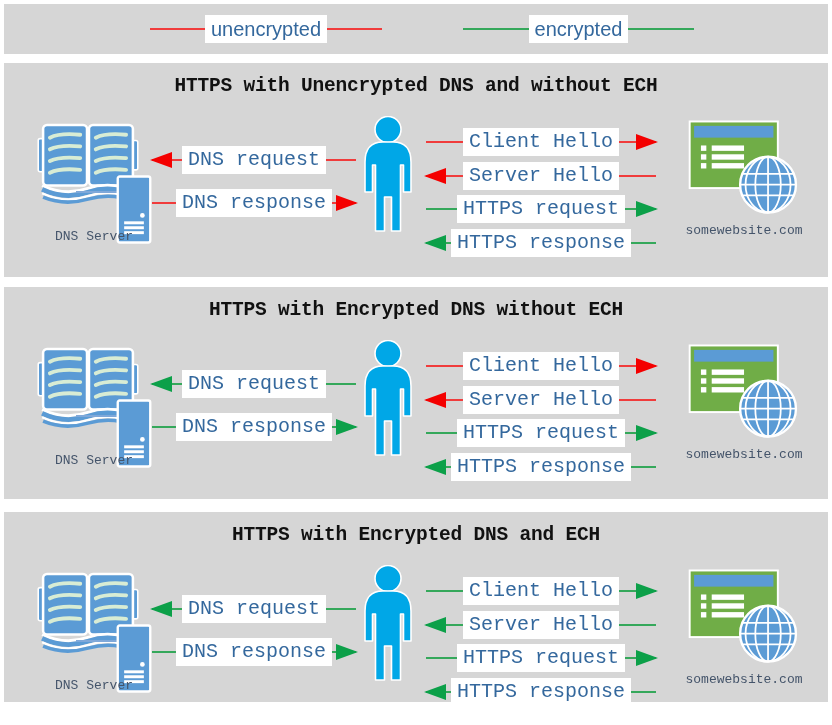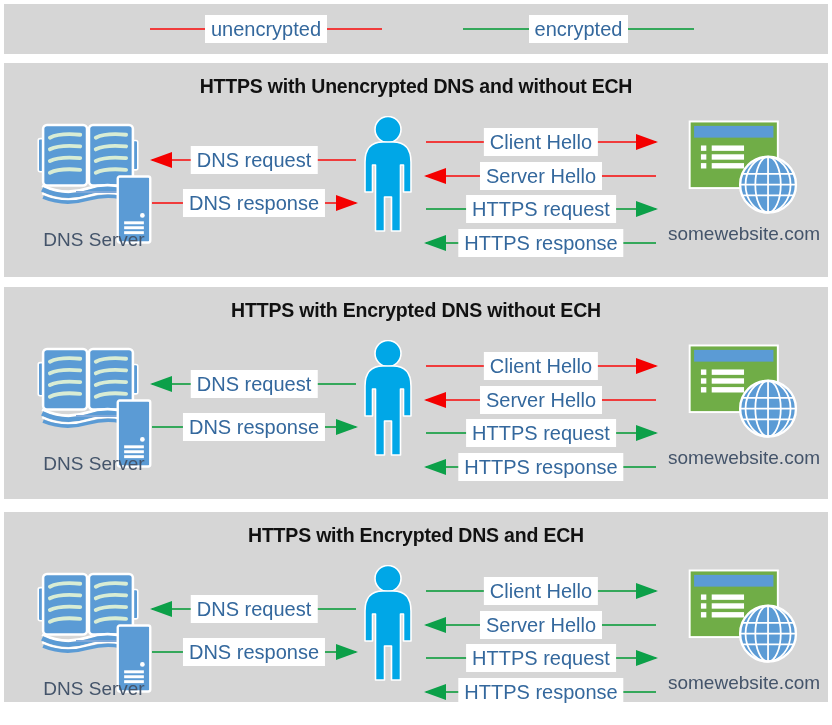--- a/index.html
+++ b/index.html
@@ -1,19 +1,19 @@
 <!DOCTYPE html>
 <html style="--panel_bg: #D6D6D6; --unencrypted: #F03C3C; --unencrypted_head: #F40000; --encrypted: #35A85B; --encrypted_head: #0CA049; --label_text: #34689D; --caption_text: #44546A; --person: #00A7E7; --server_blue: #5B9BD5; --website_green: #70AD47;"><head>
 <meta charset="utf-8">
 <style>
   html,body{margin:0;padding:0;background:#ffffff;}
   body{width:832px;height:725px;font-family:"Liberation Sans",sans-serif;position:relative;overflow:hidden;}
   .bar{position:absolute;left:4px;width:824px;background:var(--panel_bg);}
   #legend{top:4px;height:50px;}
-  .panel{height:214px;}
+  .panel{height:214px;font-family:Liberation Mono, monospace;}
   #panel0{top:63px;}
   #panel1{top:287px;height:212px;}
   #panel2{top:512px;height:190px;}
   .panel-title{position:absolute;top:12px;left:0;width:100%;text-align:center;
     font-size:19.5px;font-weight:bold;color:#111;letter-spacing:-0.2px;}
   
   .legend-item{position:absolute;top:11px;height:28px;display:flex;align-items:center;}
   #legend-unencrypted{left:146px;width:232px;}
   #legend-encrypted{left:459px;width:231px;}
   .legend-line{flex:1;height:2px;}
@@ -34,21 +34,21 @@
   .arrow.right .ahead{right:-2px;border-left:22px solid;}
   .arrow.left  .ahead{left:-2px;border-right:22px solid;}
   .arrow.unenc .ahead{border-left-color:var(--unencrypted_head);border-right-color:var(--unencrypted_head);}
   .arrow.enc   .ahead{border-left-color:var(--encrypted_head);border-right-color:var(--encrypted_head);}
   .arrow .alabel{position:absolute;left:50%;top:50%;transform:translate(-50%,-50%);
     background:#fff;padding:0 6px;font-size:20px;line-height:28px;color:var(--label_text);white-space:nowrap;}
   
   .book-svg{position:absolute;left:33px;top:60px;}
   .server-svg{position:absolute;left:112px;top:112px;}
   .connector{position:absolute;left:72px;top:128px;width:42px;height:2px;background:#7FA8D9;}
-  .caption{position:absolute;font-size:19px;color:var(--caption_text);text-align:center;white-space:nowrap;}
+  .caption{position:absolute;font-size:13px;color:var(--caption_text);text-align:center;white-space:nowrap;}
   .dns-caption{left:30px;top:166px;width:120px;}
   .site-caption{left:655px;top:160px;width:170px;}
   .person-svg{position:absolute;left:355px;top:53px;}
   .website-svg{position:absolute;left:684px;top:57px;}
 </style>
 </head>
 <body>
 
 <div id="legend" class="bar">
   <div id="legend-encrypted" class="legend-item enc">

